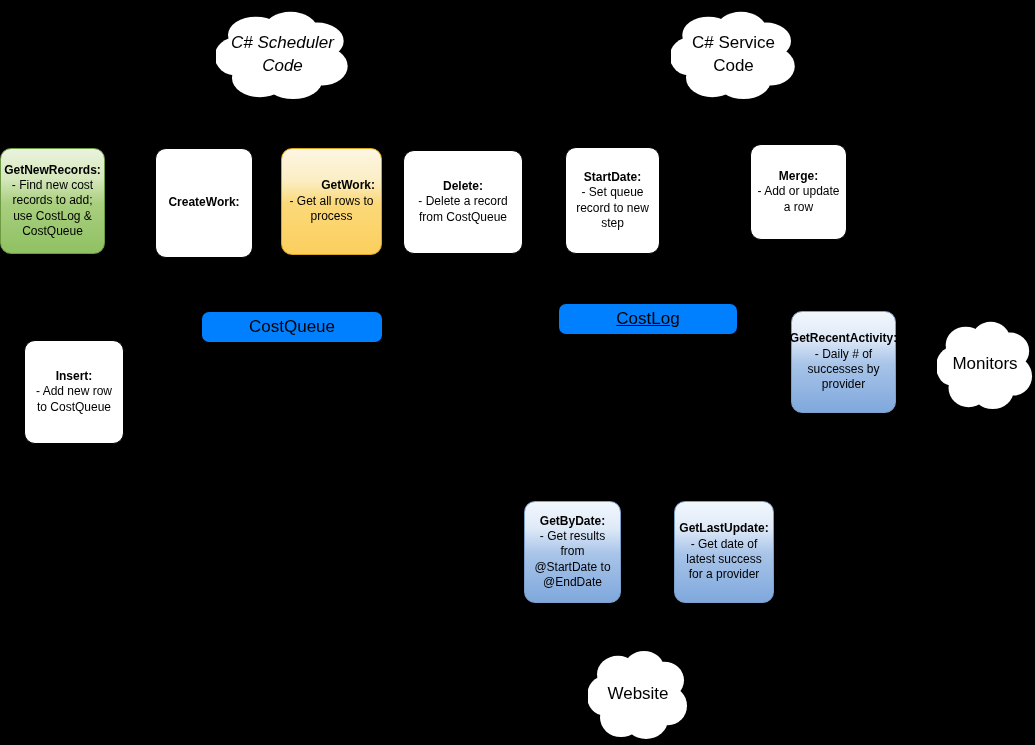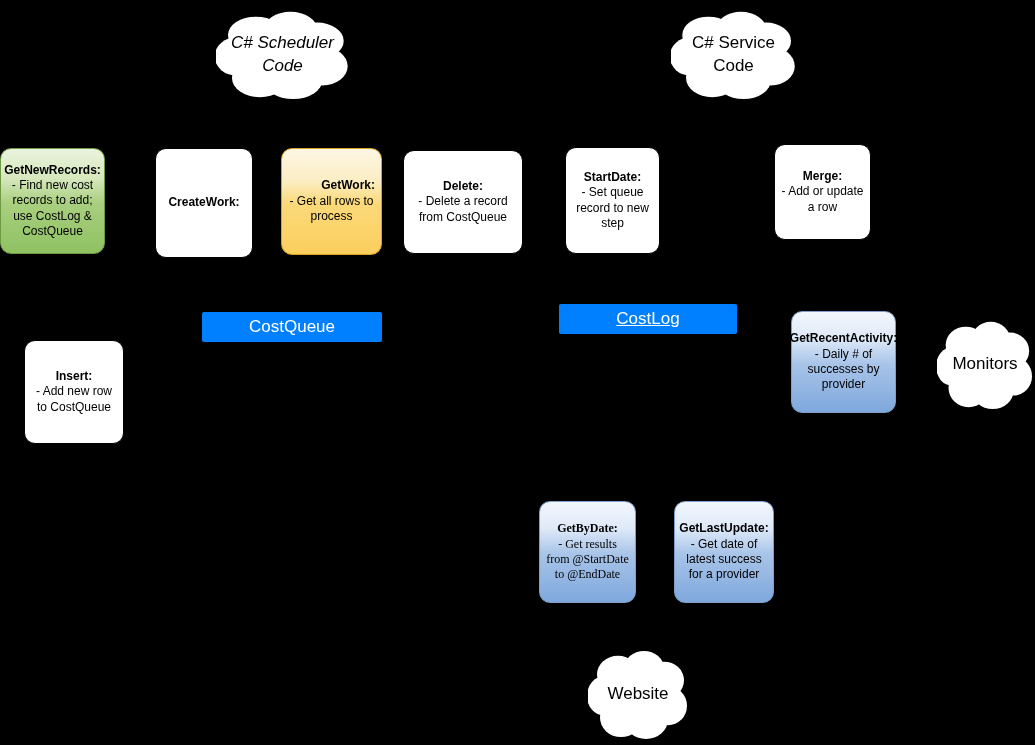--- a/index.html
+++ b/index.html
@@ -94,22 +94,22 @@
     box-shadow: 3px 4px 4px rgba(0,0,0,0.45);
   }
 
   
   .entity {
     position: absolute;
     box-sizing: border-box;
     display: flex;
     align-items: center;
     justify-content: center;
-    border-radius: 2px;
-    color: #ffffff;
+    border-radius: 7px;
+    color: #000000;
     font-size: 17px;
     z-index: 5;
   }
 </style>
 </head>
 <body>
 
 <div id="canvas">
 
 <div class="cloud" style="left: 216px; top: 6px; width: 133px; height: 97px; font-style: italic;">
@@ -192,33 +192,33 @@
       <span class="n-desc">- Get all rows to process</span>
     </div>
     <div class="node white" style="left: 403px; top: 150px; width: 120px; height: 104px;">
       <span class="n-title">Delete:</span>
       <span class="n-desc">- Delete a record from CostQueue</span>
     </div>
     <div class="node white" style="left: 565px; top: 147px; width: 95px; height: 107px;">
       <span class="n-title">StartDate:</span>
       <span class="n-desc">- Set queue record to new step</span>
     </div>
-    <div class="node white" style="left: 774px; top: 144px; width: 97px; height: 96px;">
+    <div class="node white" style="left: 750px; top: 144px; width: 97px; height: 96px;">
       <span class="n-title">Merge:</span>
       <span class="n-desc">- Add or update a row</span>
     </div>
     <div class="node white" style="left: 24px; top: 340px; width: 100px; height: 104px;">
       <span class="n-title">Insert:</span>
       <span class="n-desc">- Add new row to CostQueue</span>
     </div>
     <div class="node blue" style="left: 791px; top: 311px; width: 105px; height: 102px;">
       <span class="n-title">GetRecentActivity:</span>
       <span class="n-desc">- Daily # of successes by provider</span>
     </div>
-    <div class="node blue" style="left: 539px; top: 501px; width: 97px; height: 102px; font-family: Liberation Serif, serif;">
+    <div class="node blue" style="left: 524px; top: 501px; width: 97px; height: 102px;">
       <span class="n-title">GetByDate:</span>
       <span class="n-desc">- Get results from @StartDate to @EndDate</span>
     </div>
     <div class="node blue" style="left: 674px; top: 501px; width: 100px; height: 102px;">
       <span class="n-title">GetLastUpdate:</span>
       <span class="n-desc">- Get date of latest success for a provider</span>
     </div>
   </div>
 
 </body></html>

